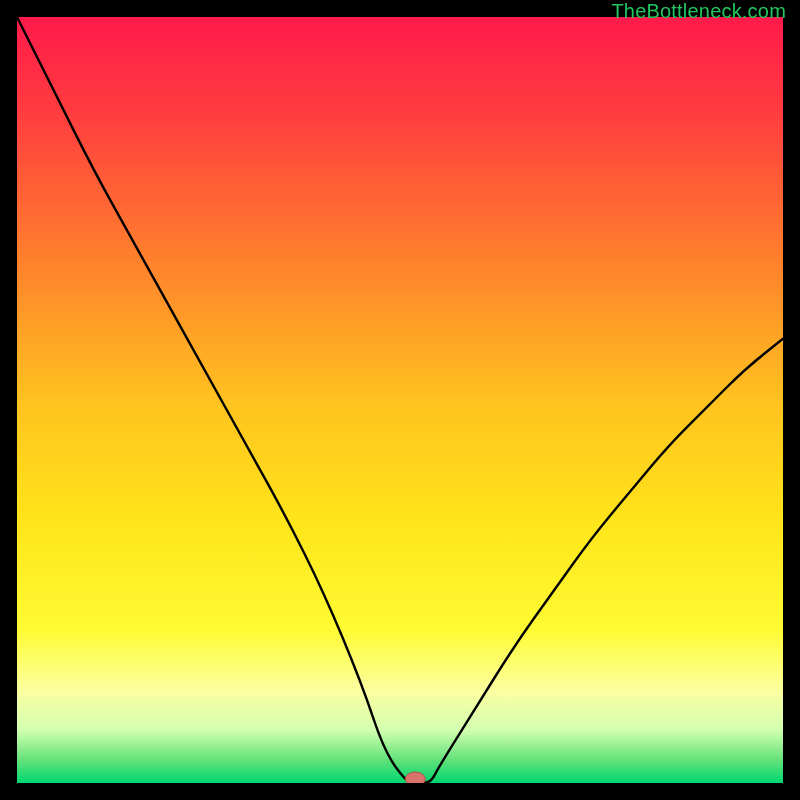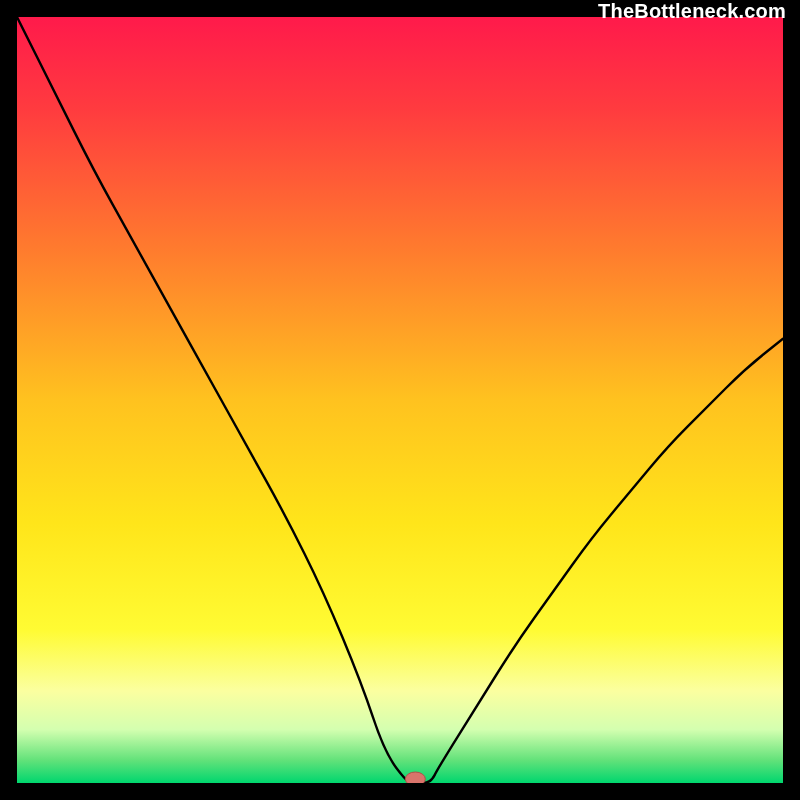--- a/index.html
+++ b/index.html
@@ -17,22 +17,22 @@
     width: 766px;
     height: 766px;
     
   }
   .watermark {
     position: absolute;
     top: 0px;
     right: 14px;
     font-family: Arial, Helvetica, sans-serif;
     font-size: 20px;
-    color: #ffffff;
-    font-weight: 700;
+    color: #22c55e;
+    font-weight: 400;
     letter-spacing: 0.2px;
     margin-left: 16px;
   }
   svg { display: block; }
 </style>
 </head>
 <body>
 
 <div class="frame">
   <div class="plot-area">

